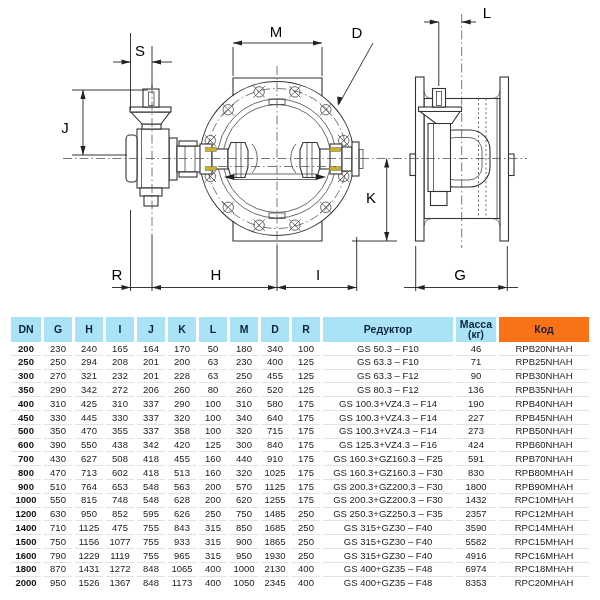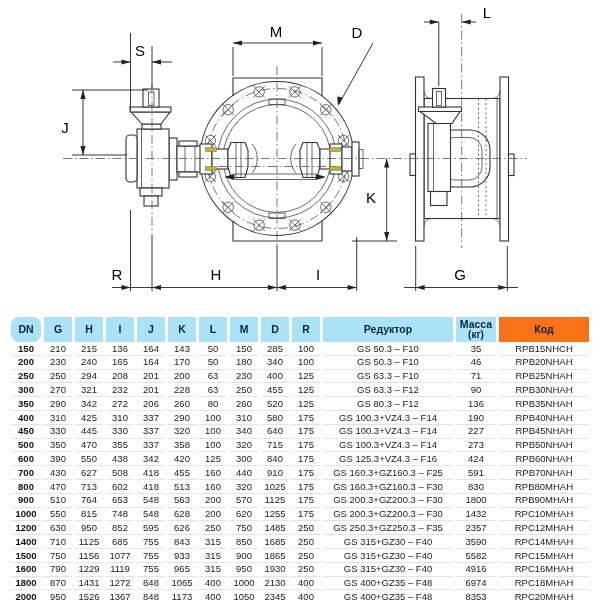--- a/index.html
+++ b/index.html
@@ -238,55 +238,40 @@
         <col style="width:28px">
         <col style="width:28px">
       <col style="width:28px">
         <col style="width:28px">
         <col style="width:130px">
         <col style="width:40px">
       <col style="width:90px">
     </colgroup>
     <thead>
         <tr>
-          <th style="background: rgb(169, 227, 245); color: rgb(13, 34, 64); border-radius: 8px;">DN</th>
+          <th style="background: rgb(169, 227, 245); color: rgb(13, 34, 64);">DN</th>
           <th style="background: rgb(169, 227, 245); color: rgb(13, 34, 64);">G</th>
           <th style="background: rgb(169, 227, 245); color: rgb(13, 34, 64);">H</th>
           <th style="background: rgb(169, 227, 245); color: rgb(13, 34, 64);">I</th>
           <th style="background: rgb(169, 227, 245); color: rgb(13, 34, 64);">J</th>
           <th style="background: rgb(169, 227, 245); color: rgb(13, 34, 64);">K</th>
           <th style="background: rgb(169, 227, 245); color: rgb(13, 34, 64);">L</th>
           <th style="background: rgb(169, 227, 245); color: rgb(13, 34, 64);">M</th>
           <th style="background: rgb(169, 227, 245); color: rgb(13, 34, 64);">D</th>
           <th style="background: rgb(169, 227, 245); color: rgb(13, 34, 64);">R</th>
           <th style="background: rgb(169, 227, 245); color: rgb(13, 34, 64); margin-left: 12px;">Редуктор</th>
           <th style="background: rgb(169, 227, 245); color: rgb(13, 34, 64);">
             <div>Масса</div>
             <div class="unit">(кг)</div>
           </th>
           <th style="background: #f97316; color: rgb(13, 34, 64);">Код</th>
         </tr>
       </thead>
     <tbody>
         <tr>
-          <td class="dn">150</td>
-          <td>210</td>
-          <td>215</td>
-          <td>136</td>
-          <td>164</td>
-          <td>143</td>
-          <td>50</td>
-          <td>150</td>
-          <td>285</td>
-          <td>100</td>
-          <td>GS 50.3 – F10</td>
-          <td>35</td>
-          <td>RPB15NHCH</td>
-        </tr>
-        <tr>
           <td class="dn">200</td>
           <td>230</td>
           <td>240</td>
           <td>165</td>
           <td>164</td>
           <td>170</td>
           <td>50</td>
           <td>180</td>
           <td>340</td>
           <td>100</td>
@@ -471,21 +456,21 @@
           <td>1485</td>
           <td>250</td>
           <td>GS 250.3+GZ250.3 – F35</td>
           <td>2357</td>
           <td>RPC12MHAH</td>
         </tr>
         <tr>
           <td class="dn">1400</td>
           <td>710</td>
           <td>1125</td>
-          <td>685</td>
+          <td>475</td>
           <td>755</td>
           <td>843</td>
           <td>315</td>
           <td>850</td>
           <td>1685</td>
           <td>250</td>
           <td>GS 315+GZ30 – F40</td>
           <td>3590</td>
           <td>RPC14MHAH</td>
         </tr>

